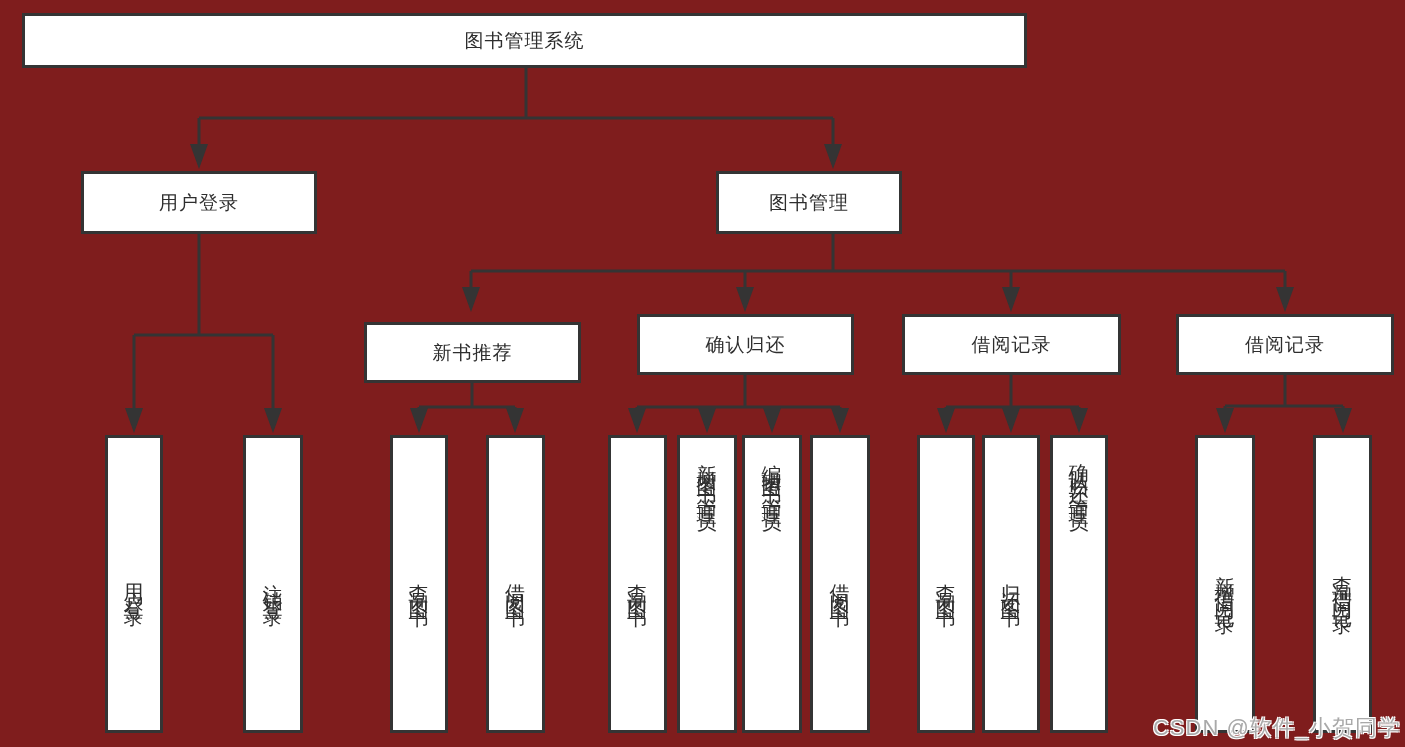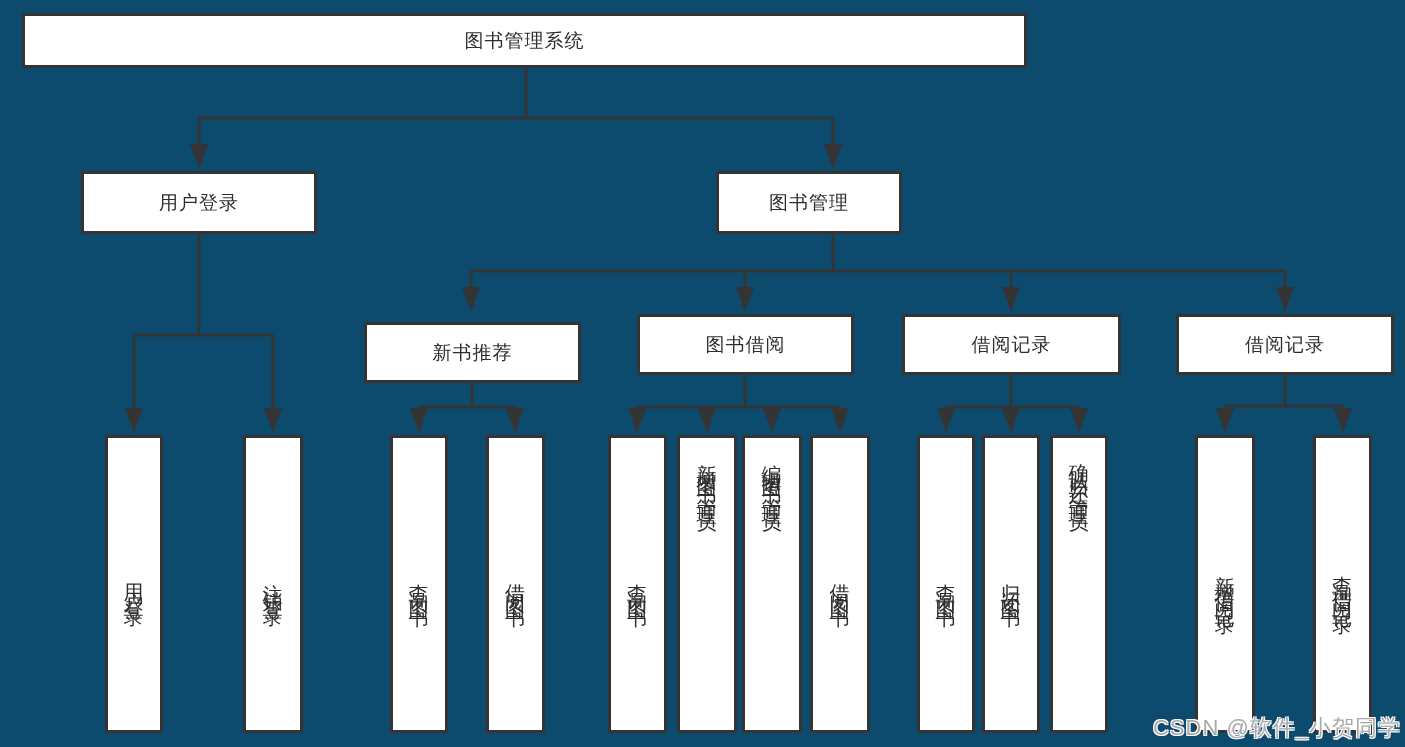--- a/index.html
+++ b/index.html
@@ -1,20 +1,20 @@
 <!DOCTYPE html>
 <html><head>
 <meta charset="utf-8">
 <style>
   html, body { margin: 0; padding: 0; background: #ffffff; }
   .canvas {
     position: relative;
     width: 1405px;
     height: 747px;
-    background: #0c4a6e;
+    background: #7f1d1d;
     font-family: "Liberation Sans", sans-serif;
     overflow: hidden;
   }
   svg.connectors {
     position: absolute;
     left: 0; top: 0;
     width: 1405px; height: 747px;
   }
   .node {
     position: absolute;
@@ -101,21 +101,21 @@
     <span>用户登录</span>
   </div>
   <div class="node h-node" style="left:716px; top:171px; width:186px; height:63px;">
     <span>图书管理</span>
   </div>
 
   <div class="node h-node" style="left:364px; top:314px; width:217px; height:61px;margin-top:8px;">
     <span>新书推荐</span>
   </div>
   <div class="node h-node" style="left:637px; top:314px; width:217px; height:61px;">
-    <span>图书借阅</span>
+    <span>确认归还</span>
   </div>
   <div class="node h-node" style="left:902px; top:314px; width:219px; height:61px;">
     <span>借阅记录</span>
   </div>
   <div class="node h-node" style="left:1176px; top:314px; width:218px; height:61px;">
     <span>借阅记录</span>
   </div>
 
   <div class="node v-node" style="left:105px; width:58px;">
     <span class="vtext">用户登录</span>

